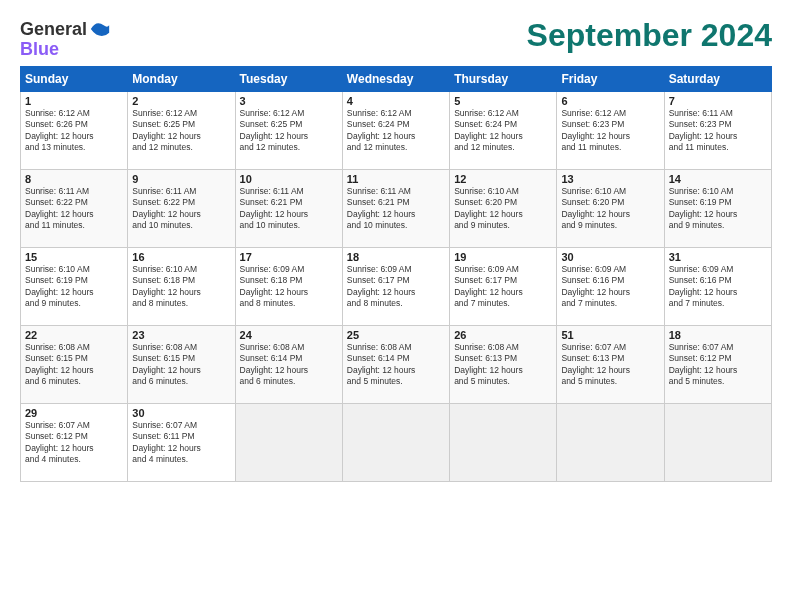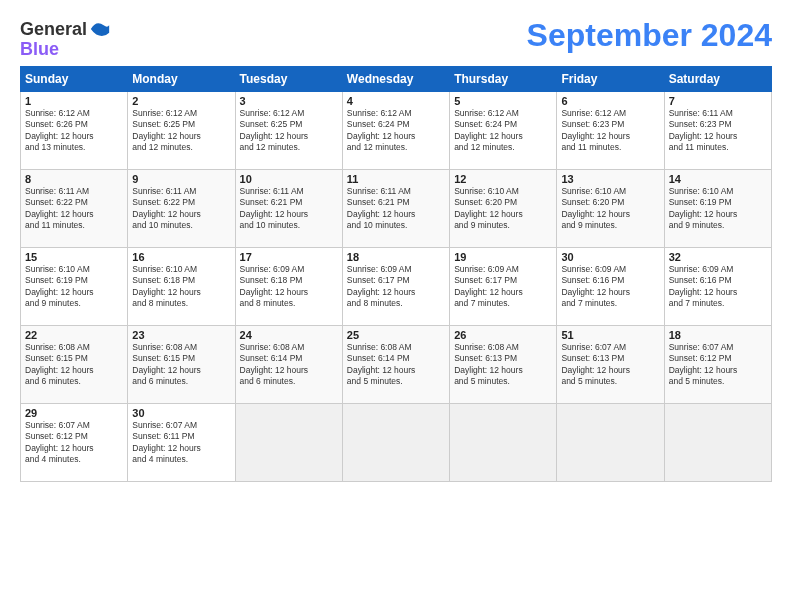--- a/index.html
+++ b/index.html
@@ -31,21 +31,21 @@
       width: 22px;
       height: 22px;
       margin-left: 2px;
     }
     .title-block {
       text-align: right;
     }
     .month-title {
       font-size: 32px;
       font-weight: bold;
-      color: #3b82f6;
+      color: #0f766e;
       line-height: 1.1;
     }
     .location {
       font-size: 14px;
       color: #444;
     }
     table {
       width: 100%;
       border-collapse: collapse;
       table-layout: fixed;
@@ -143,21 +143,21 @@
         <td><span class="day-num">14</span><span class="day-info">Sunrise: 6:10 AM<br>Sunset: 6:19 PM<br>Daylight: 12 hours<br>and 9 minutes.</span></td>
       </tr>
 
       <tr>
         <td><span class="day-num">15</span><span class="day-info">Sunrise: 6:10 AM<br>Sunset: 6:19 PM<br>Daylight: 12 hours<br>and 9 minutes.</span></td>
         <td><span class="day-num">16</span><span class="day-info">Sunrise: 6:10 AM<br>Sunset: 6:18 PM<br>Daylight: 12 hours<br>and 8 minutes.</span></td>
         <td><span class="day-num">17</span><span class="day-info">Sunrise: 6:09 AM<br>Sunset: 6:18 PM<br>Daylight: 12 hours<br>and 8 minutes.</span></td>
         <td><span class="day-num">18</span><span class="day-info">Sunrise: 6:09 AM<br>Sunset: 6:17 PM<br>Daylight: 12 hours<br>and 8 minutes.</span></td>
         <td><span class="day-num">19</span><span class="day-info">Sunrise: 6:09 AM<br>Sunset: 6:17 PM<br>Daylight: 12 hours<br>and 7 minutes.</span></td>
         <td><span class="day-num">30</span><span class="day-info">Sunrise: 6:09 AM<br>Sunset: 6:16 PM<br>Daylight: 12 hours<br>and 7 minutes.</span></td>
-        <td><span class="day-num">32</span><span class="day-info">Sunrise: 6:09 AM<br>Sunset: 6:16 PM<br>Daylight: 12 hours<br>and 7 minutes.</span></td>
+        <td><span class="day-num">31</span><span class="day-info">Sunrise: 6:09 AM<br>Sunset: 6:16 PM<br>Daylight: 12 hours<br>and 7 minutes.</span></td>
       </tr>
 
       <tr>
         <td><span class="day-num">22</span><span class="day-info">Sunrise: 6:08 AM<br>Sunset: 6:15 PM<br>Daylight: 12 hours<br>and 6 minutes.</span></td>
         <td><span class="day-num">23</span><span class="day-info">Sunrise: 6:08 AM<br>Sunset: 6:15 PM<br>Daylight: 12 hours<br>and 6 minutes.</span></td>
         <td><span class="day-num">24</span><span class="day-info">Sunrise: 6:08 AM<br>Sunset: 6:14 PM<br>Daylight: 12 hours<br>and 6 minutes.</span></td>
         <td><span class="day-num">25</span><span class="day-info">Sunrise: 6:08 AM<br>Sunset: 6:14 PM<br>Daylight: 12 hours<br>and 5 minutes.</span></td>
         <td><span class="day-num">26</span><span class="day-info">Sunrise: 6:08 AM<br>Sunset: 6:13 PM<br>Daylight: 12 hours<br>and 5 minutes.</span></td>
         <td><span class="day-num">51</span><span class="day-info">Sunrise: 6:07 AM<br>Sunset: 6:13 PM<br>Daylight: 12 hours<br>and 5 minutes.</span></td>
         <td><span class="day-num">18</span><span class="day-info">Sunrise: 6:07 AM<br>Sunset: 6:12 PM<br>Daylight: 12 hours<br>and 5 minutes.</span></td>

